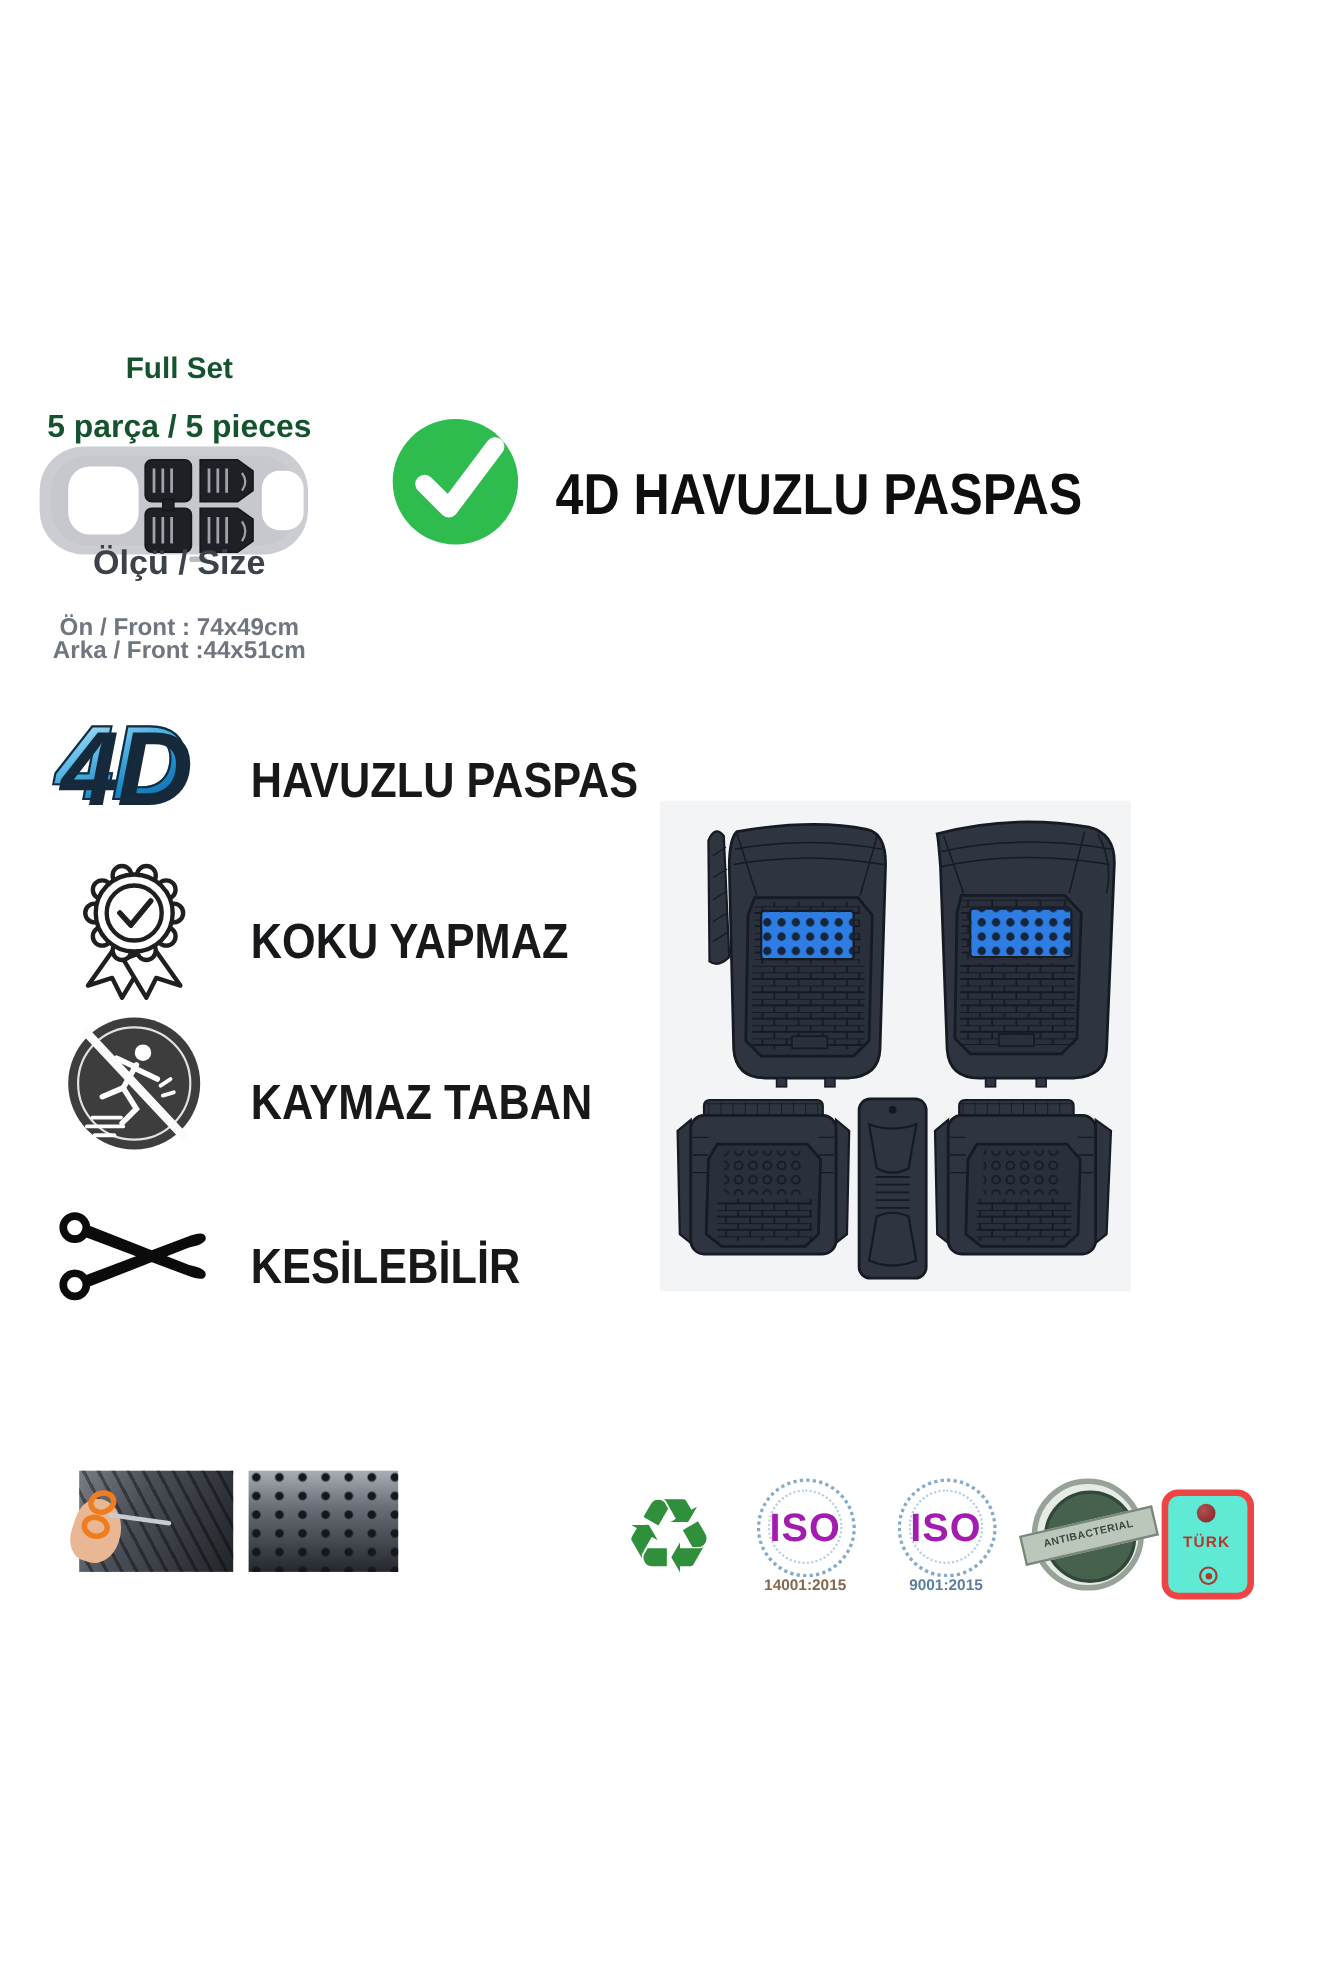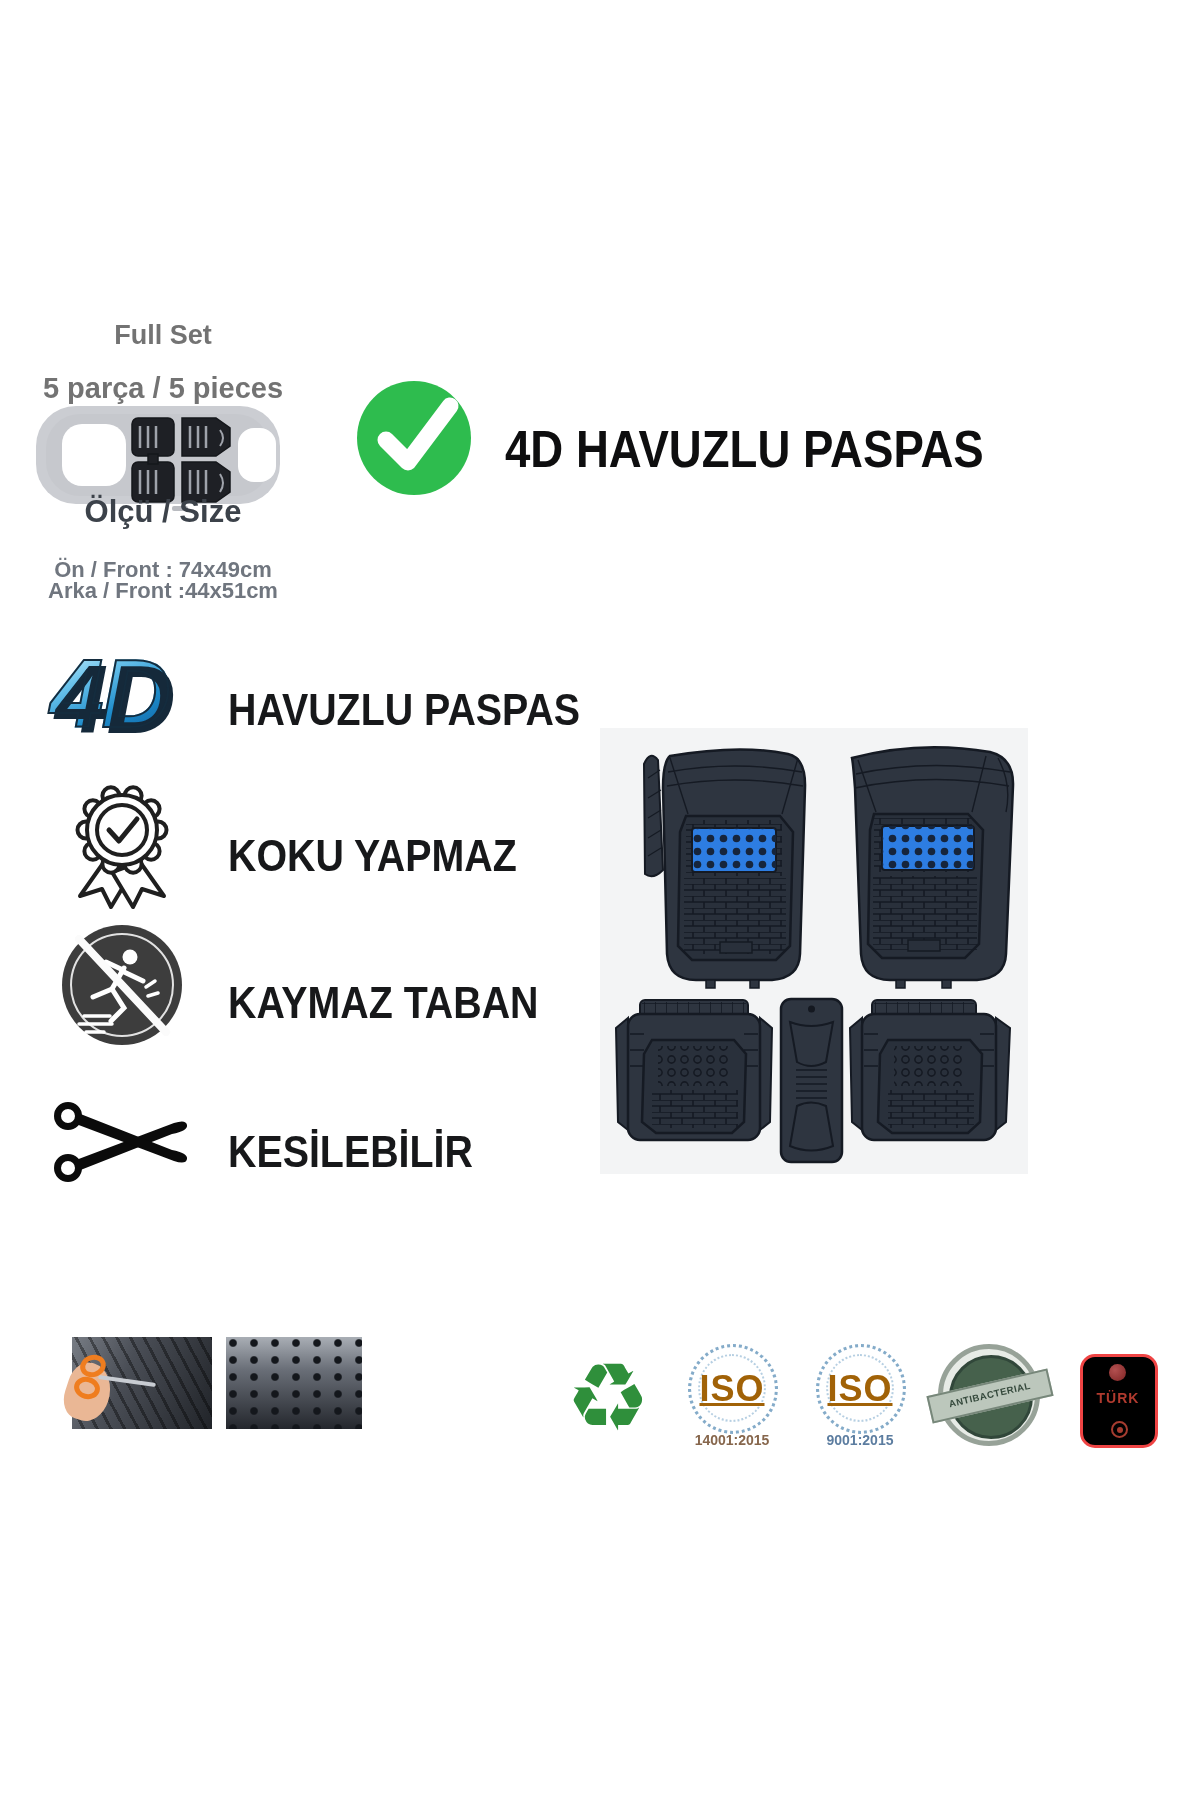--- a/index.html
+++ b/index.html
@@ -1,21 +1,21 @@
 <!DOCTYPE html>
 <html><head>
 <meta charset="utf-8">
 <style>
   html,body{margin:0;padding:0;background:#ffffff;}
   body{width:1200px;height:1800px;position:relative;overflow:hidden;
        font-family:"Liberation Sans","DejaVu Sans",sans-serif;-webkit-font-smoothing:antialiased;}
   .abs{position:absolute;}
 
   
-  .fullset-line{left:28px;width:270px;text-align:center;color:#737373;font-weight:700;}
+  .fullset-line{left:28px;width:270px;text-align:center;color:#14532d;font-weight:700;}
   .fs1{top:320px;font-size:27px;}
   .fs2{top:355px;font-size:29px;margin-top:17px;}
   .size-title{top:494px;font-size:31px;left:28px;width:270px;text-align:center;color:#3c424a;font-weight:700;}
   .size-line{left:28px;width:270px;text-align:center;color:#70767f;font-weight:600;font-size:22px;}
   .sf{top:557px;}
   .sr{top:578px;}
 
   
   .check-wrap{left:356px;top:378px;width:118px;height:120px;}
   .headline{left:505px;top:418px;font-size:47px;font-weight:800;color:#0e0e0f;letter-spacing:0px;
@@ -51,32 +51,32 @@
   .sc-handle1{left:8px;top:18px;transform:rotate(-18deg);}
   .sc-handle2{left:2px;top:40px;transform:rotate(14deg);}
   .sc-blade{position:absolute;left:26px;top:42px;width:58px;height:4px;background:#c8ccd2;transform:rotate(8deg);border-radius:2px;}
 
   
   .recycle{left:558px;top:1346px;width:100px;height:104px;font-size:94px;line-height:104px;text-align:center;color:#2f8f3b;font-family:"DejaVu Sans",sans-serif;}
   .iso-badge{top:1342px;width:112px;height:112px;text-align:center;}
   .iso1{left:676px;} .iso2{left:804px;}
   .iso-ring{position:absolute;left:12px;top:2px;width:84px;height:84px;border:3px dotted #84abc9;border-radius:50%;}
   .iso-ring2{position:absolute;left:22px;top:12px;width:64px;height:64px;border:2px dotted #b6cfe2;border-radius:50%;}
-  .iso-title{position:absolute;left:0;top:26px;width:112px;font-size:36px;font-weight:800;color:#a16207;letter-spacing:1px;text-decoration:underline;}
+  .iso-title{position:absolute;left:0;top:26px;width:112px;font-size:36px;font-weight:800;color:#a21caf;letter-spacing:1px;}
   .iso-sub{position:absolute;left:0;top:90px;width:112px;font-size:14px;font-weight:700;}
   .iso1 .iso-sub{color:#86664c;}
   .iso2 .iso-sub{color:#5c7da0;}
 
   .stamp{left:936px;top:1342px;width:104px;height:108px;}
   .stamp-outer{position:absolute;left:2px;top:2px;width:92px;height:92px;border:5px solid #97a298;border-radius:50%;background:#e7ebe6;}
   .stamp-inner{position:absolute;left:13px;top:13px;width:78px;height:78px;border-radius:50%;background:#46614c;border:3px solid #31473a;}
   .stamp-ribbon{position:absolute;left:-8px;top:40px;width:120px;height:24px;background:#bcc7bc;border:2px solid #77877a;
                 transform:rotate(-13deg);font-size:9.5px;font-weight:800;color:#34483b;text-align:center;line-height:21px;letter-spacing:.5px;}
 
-  .turk{left:1056px;top:1354px;width:72px;height:88px;border:3px solid #ef4444;border-radius:15px;background:#000000;margin-left:24px;}
+  .turk{left:1056px;top:1354px;width:72px;height:88px;border:6px solid #ef4444;border-radius:15px;background:#5eead4;}
   .turk-dot{position:absolute;left:26px;top:7px;width:17px;height:17px;border-radius:50%;background:radial-gradient(circle at 35% 35%,#b35050,#7e2424);}
   .turk-label{position:absolute;left:0;top:33px;width:70px;text-align:center;font-size:14px;font-weight:800;color:#b03a2e;letter-spacing:1px;}
   .turk-ring{position:absolute;left:28px;bottom:7px;width:13px;height:13px;border:2.5px solid #a63c30;border-radius:50%;}
   .turk-ring:after{content:"";position:absolute;left:3.5px;top:3.5px;width:6px;height:6px;background:#a63c30;border-radius:50%;}
 </style>
 </head>
 <body>
 
 <div class="abs fullset-line fs1">Full Set</div>
 <div class="abs fullset-line fs2">5 parça / 5 pieces</div>

